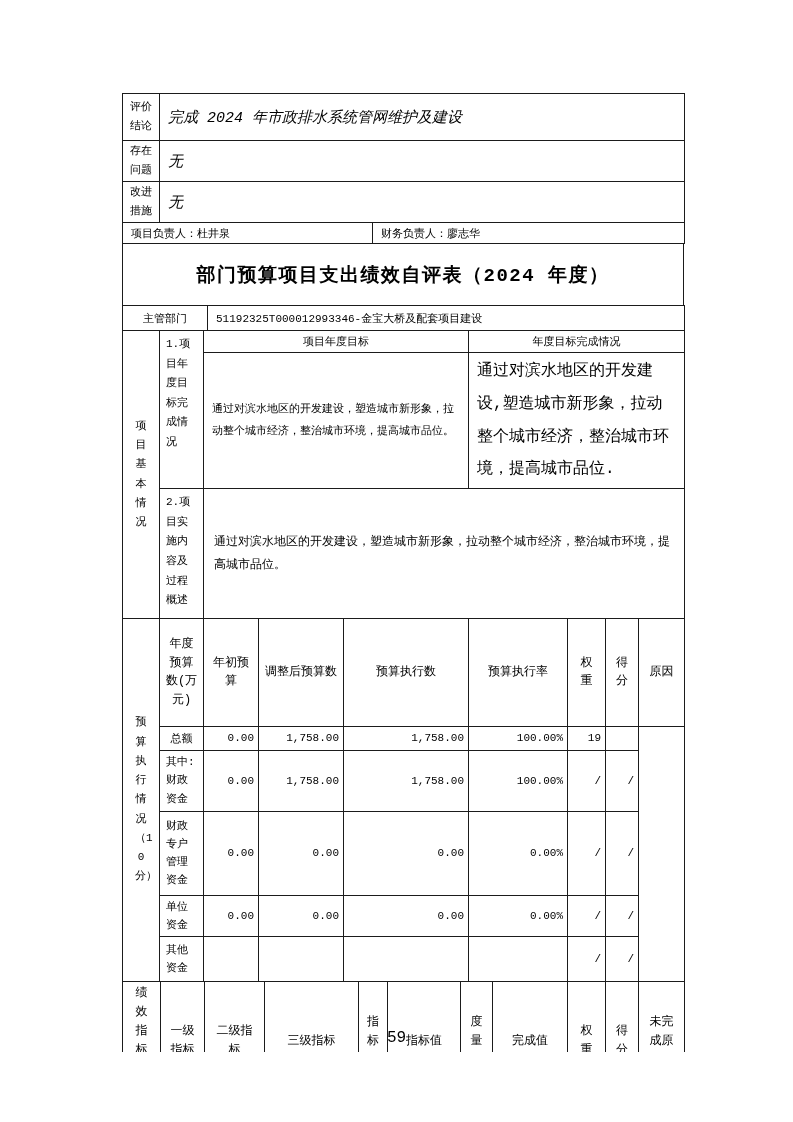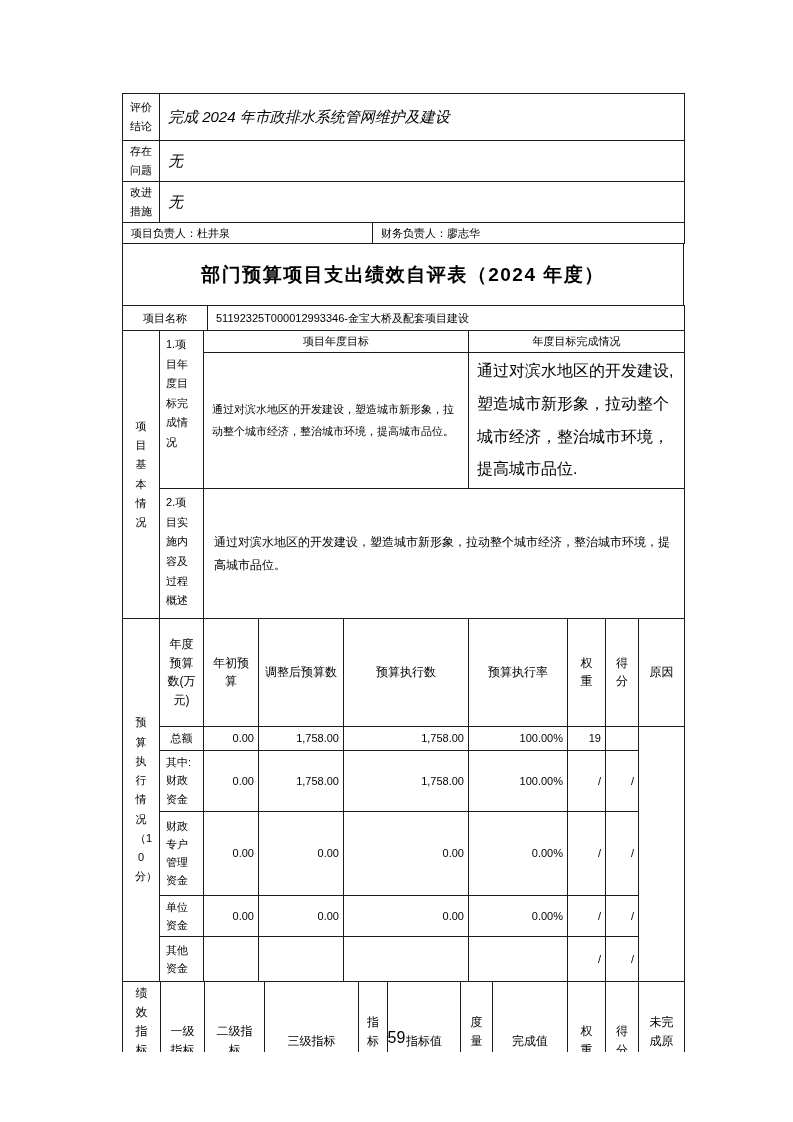--- a/index.html
+++ b/index.html
@@ -1,17 +1,17 @@
 <!DOCTYPE html>
 <html><head>
 <meta charset="utf-8">
 <style>
   html,body { margin:0; padding:0; background:#ffffff; }
   .page { position:relative; width:793px; height:1052px; background:#ffffff;
-          font-family:Liberation Sans, sans-serif; color:#000; overflow:hidden; }
+          font-family:Liberation Mono, monospace; color:#000; overflow:hidden; }
   .doc { position:absolute; left:122px; top:93px; width:562px; }
   table { border-collapse:collapse; table-layout:fixed; width:562px; margin-top:-1px; }
   .doc > table:first-child { margin-top:0; }
   td { border:1px solid #1b1b1b; font-size:11px; color:#000; padding:1px 4px;
        vertical-align:middle; word-break:break-all; overflow:hidden; }
   .ct { text-align:center; }
   .lt { text-align:left; }
   .pre { white-space:pre-line; }
   .lh { line-height:1.7; }
   .it { font-style:italic; font-size:15px; }
@@ -76,21 +76,21 @@
 
   <div class="titleblock">部门预算项目支出绩效自评表（2024 年度）</div>
 
   <table>
     <colgroup>
           <col style="width:85px">
           <col style="width:477px">
         </colgroup>
     <tbody>
           <tr style="height:25px">
-      <td class="ct">项目名称</td>
+      <td class="ct">主管部门</td>
       <td class="lt pl8">51192325T000012993346-金宝大桥及配套项目建设</td>
     </tr>
   </tbody>
       </table>
 
 
   <table>
     <colgroup>
           <col style="width:37px">
           <col style="width:44px">

